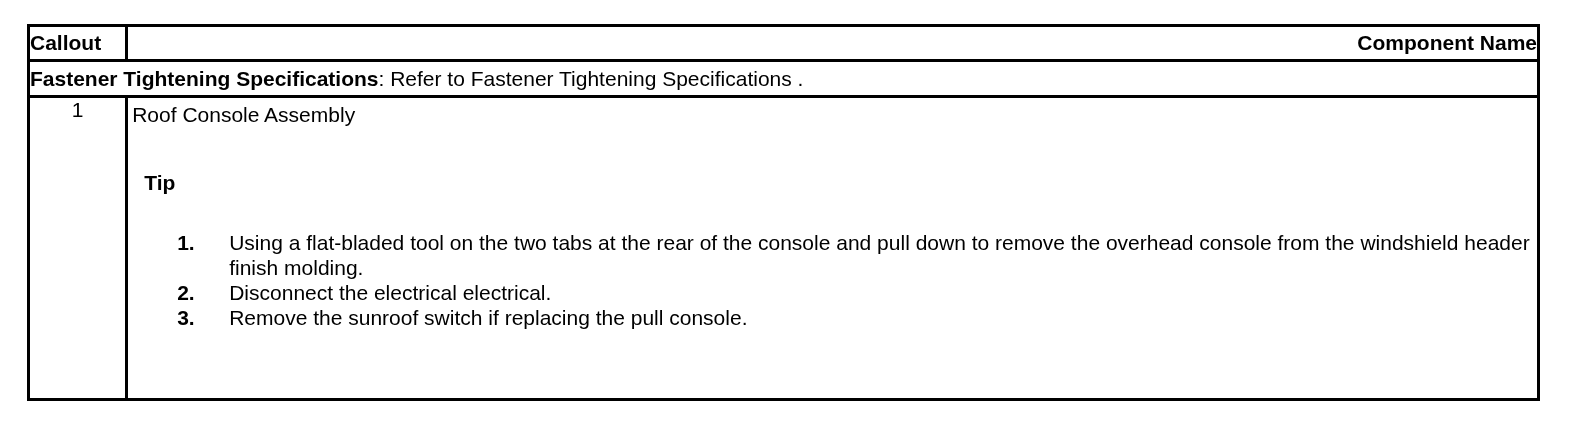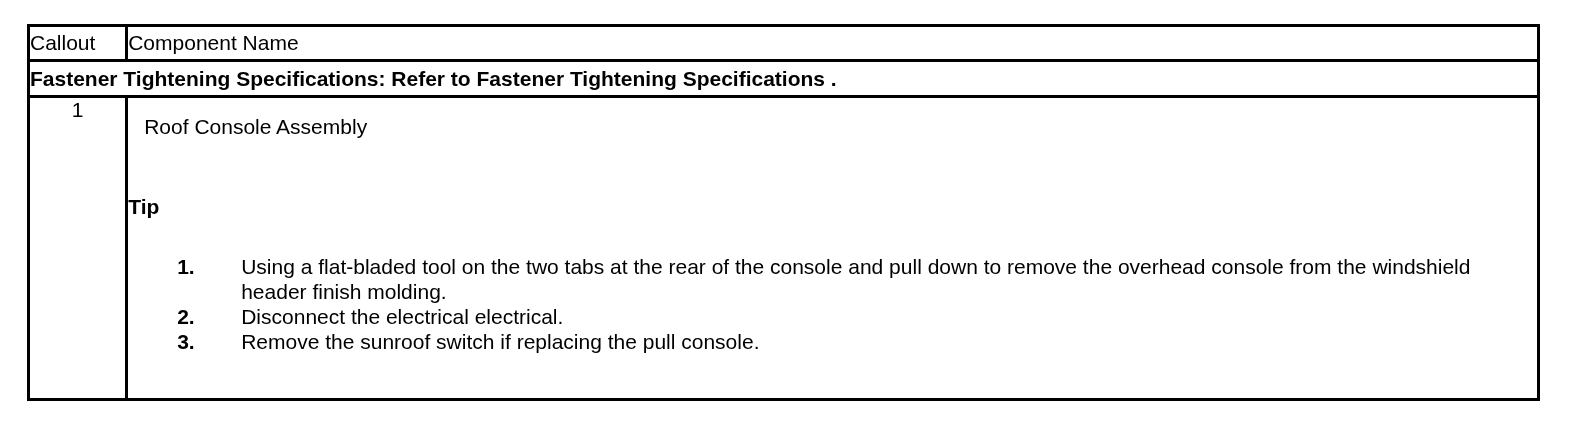--- a/index.html
+++ b/index.html
@@ -39,45 +39,45 @@
   }
 
   
   .col-callout { width: 98px; }
   .col-name    { width: 1409px; }
 
   
   .hdr-cell {
     height: 32px;
     font-size: 21px;
-    font-weight: normal;
+    font-weight: bold;
     line-height: 32px;
     white-space: nowrap;
   }
   .hdr-callout {
     padding-left: 7px;
     text-align: left;
   }
   .hdr-name {
-    text-align: left;
+    text-align: right;
   }
 
   
   .fastener-cell {
     height: 33px;
     line-height: 33px;
     font-size: 21px;
     padding-left: 7px;
     white-space: nowrap;
   }
   .fastener-label {
     font-weight: bold;
   }
   .fastener-rest {
-    font-weight: bold;
+    font-weight: normal;
   }
 
   
   .body-callout {
     height: 300px;
     text-align: center;
     vertical-align: middle;
     font-size: 21px;
     font-weight: normal;
   }
@@ -85,28 +85,28 @@
     height: 300px;
     padding: 8px 0 10px 8px;
     vertical-align: top;
   }
 
   .component-title {
     font-size: 21px;
     line-height: 26px;
     font-weight: normal;
     margin: 0;
-    padding: 16px;
+    padding: 4px;
   }
 
   .tip-heading {
     font-size: 21px;
     line-height: 26px;
     font-weight: bold;
-    margin: 0;
+    margin: 16px;
     padding: 0;
     margin-top: 38px;
   }
 
   .steps {
     margin: 0;
     padding: 0;
     margin-top: 34px;
     list-style: none;
   }
@@ -122,21 +122,20 @@
   .step-num {
     position: absolute;
     left: 49px;
     top: 0;
     width: 40px;
     font-weight: bold;
     text-align: left;
   }
   .step-text {
     display: block;
-    margin-left: 12px;
   }
 </style>
 </head>
 <body>
 
 <div class="page">
 
   <table class="spec-table">
     <colgroup>
       <col class="col-callout">

